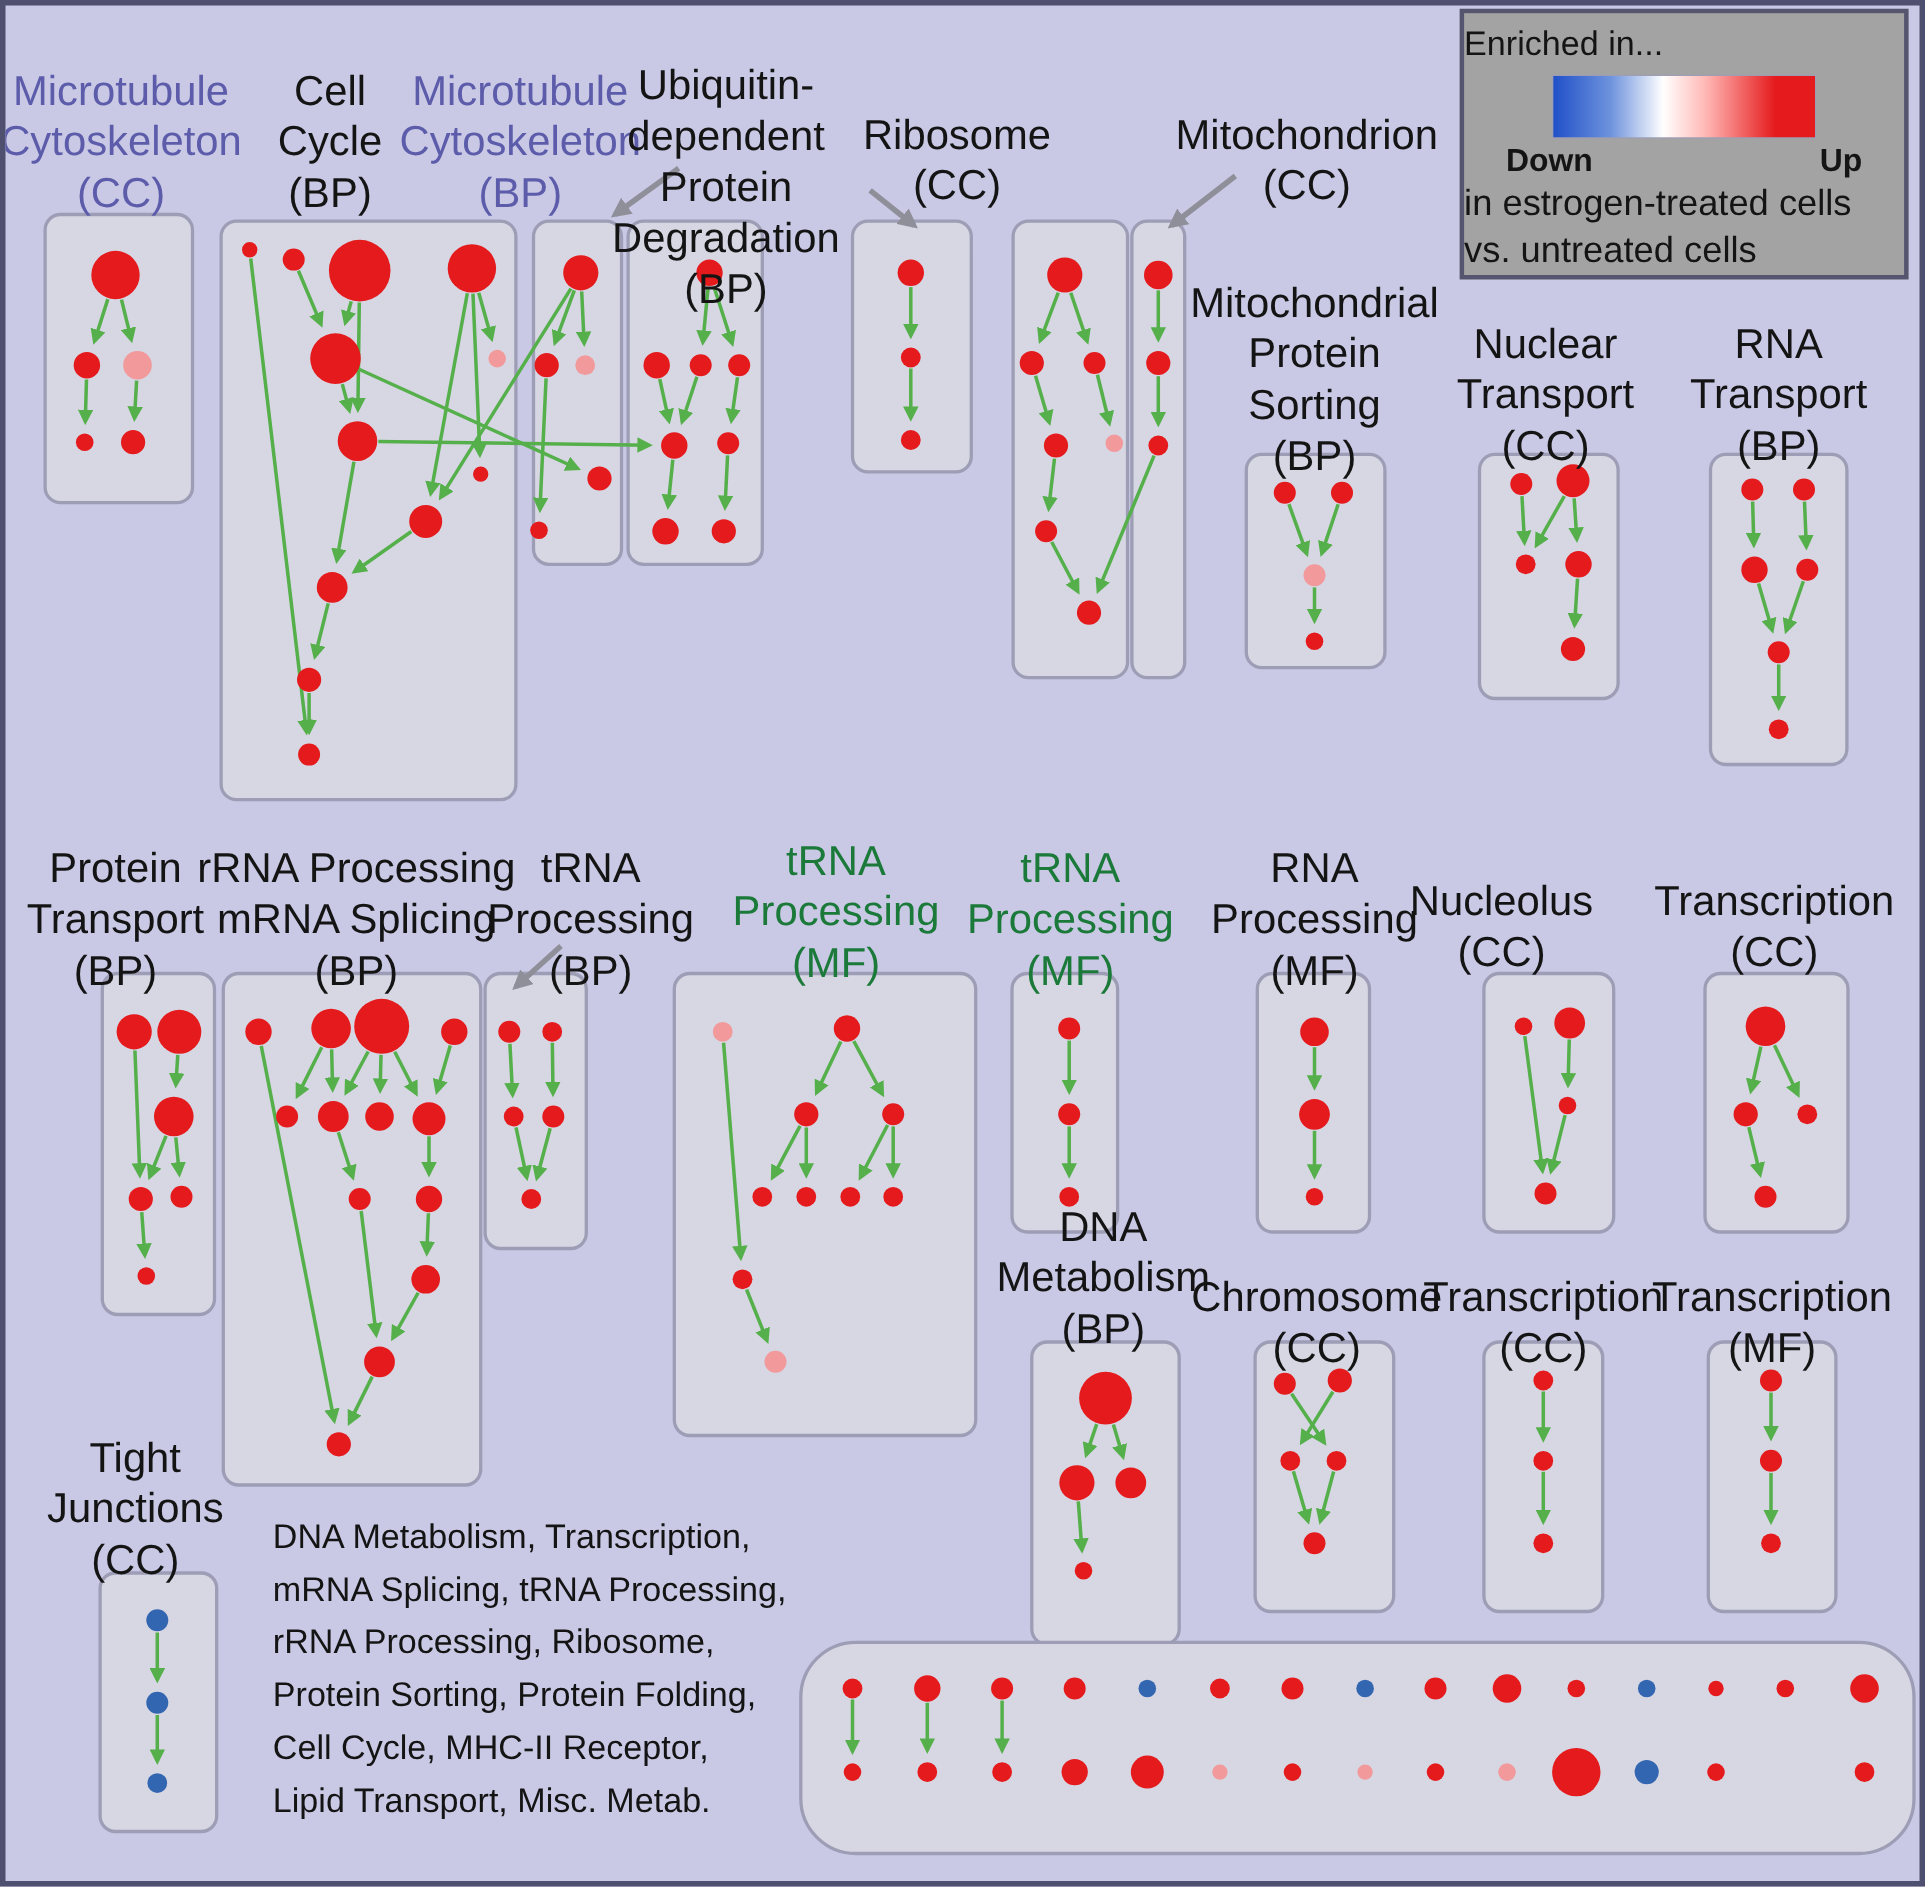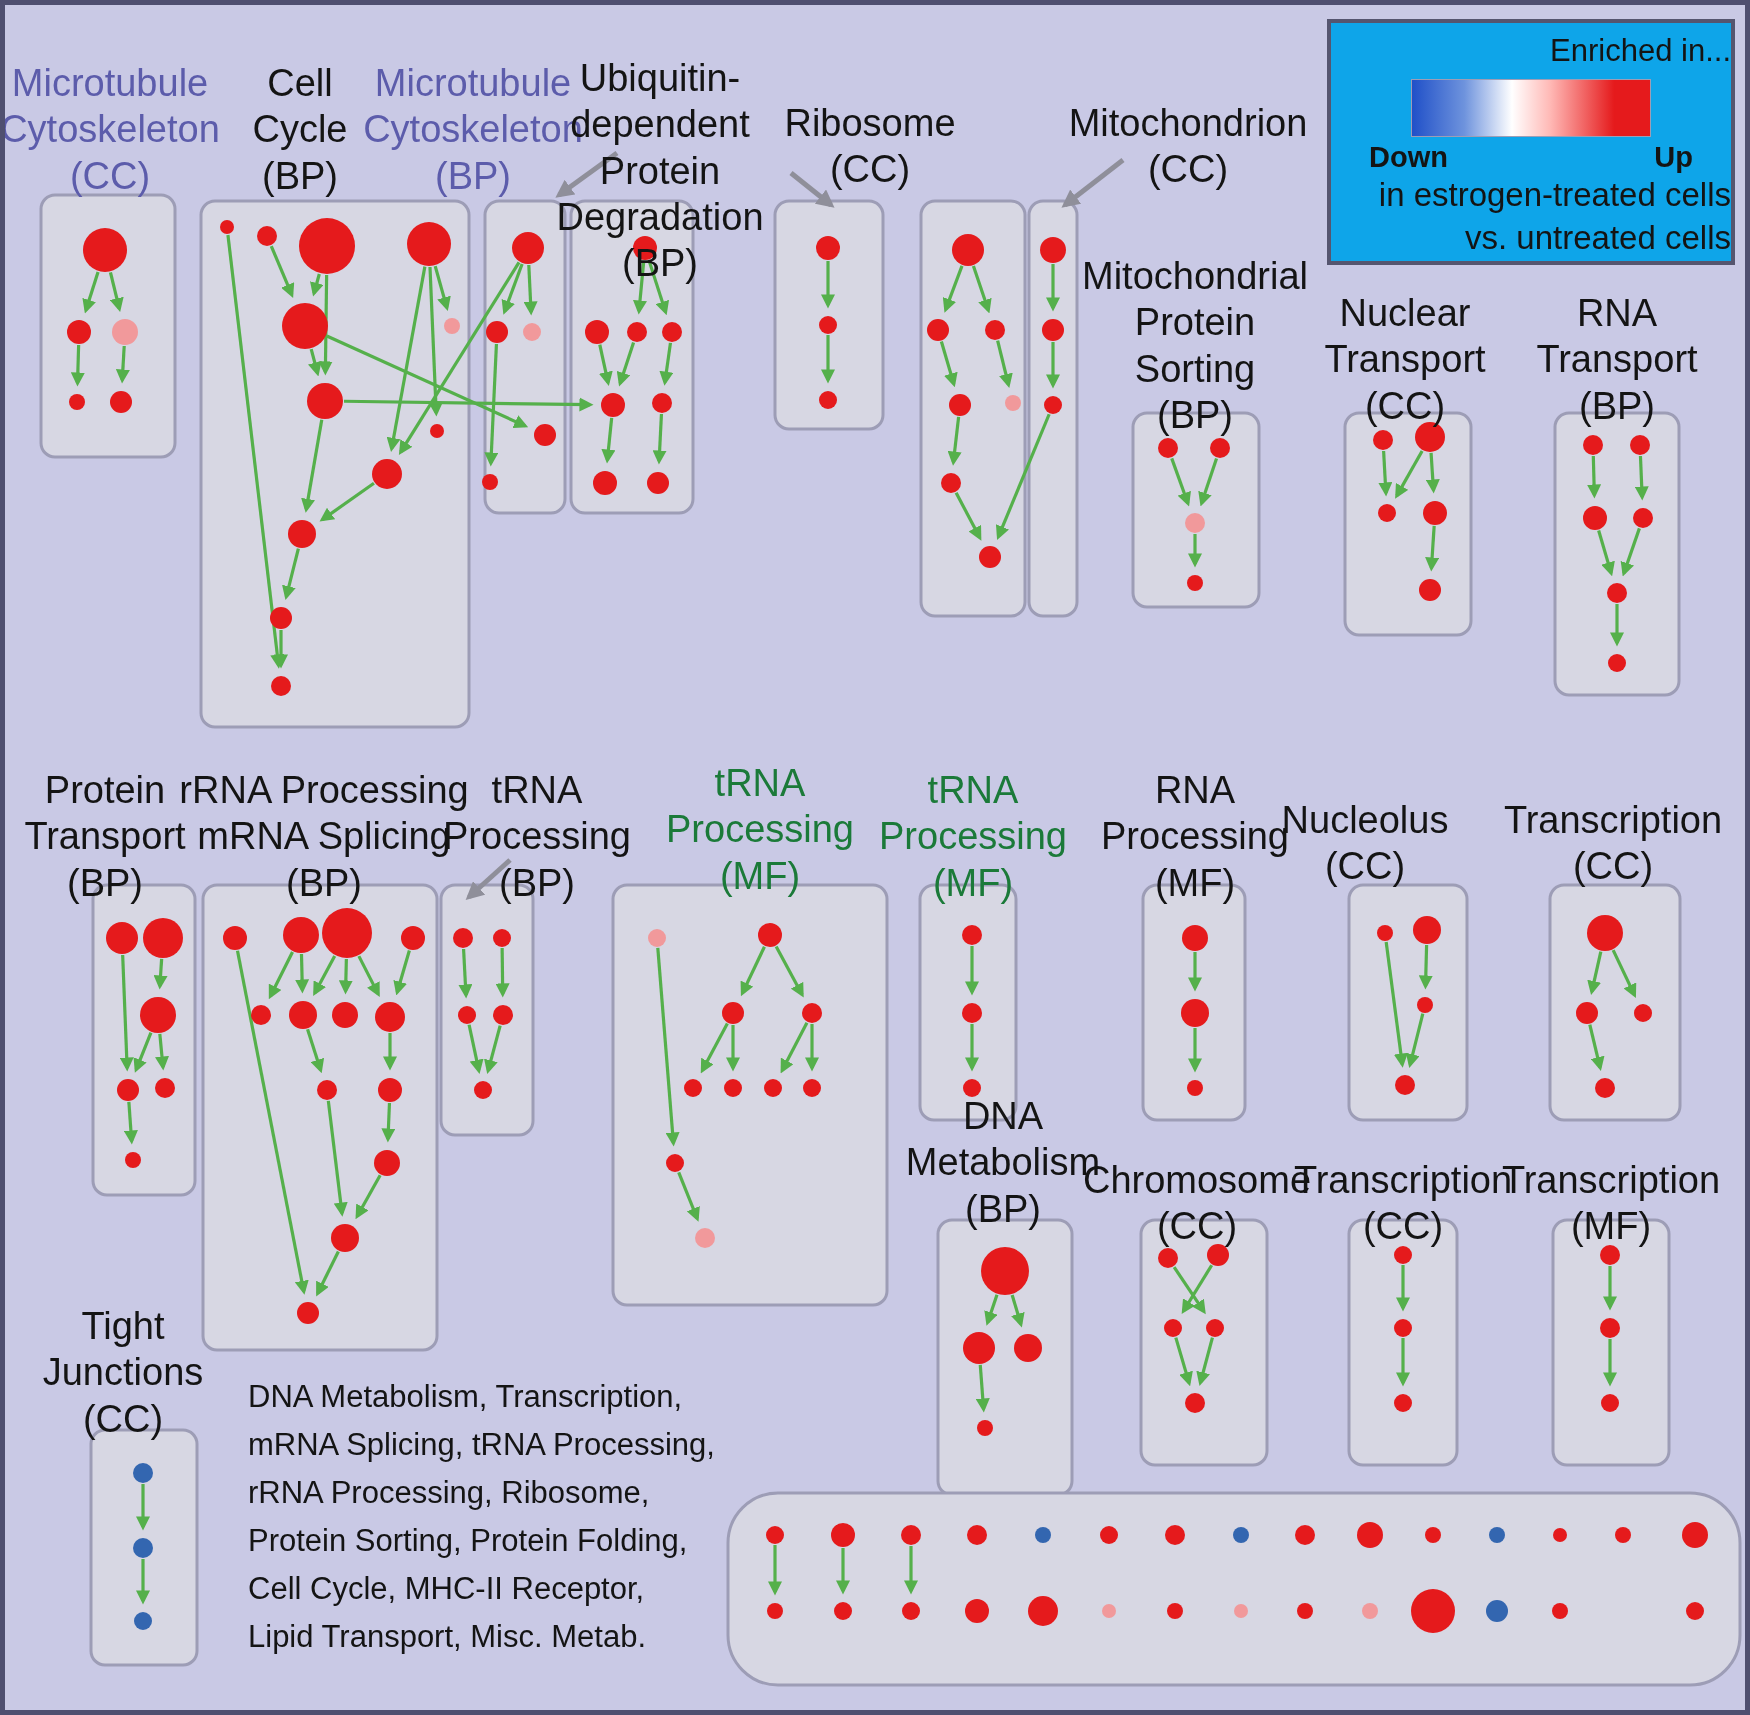--- a/index.html
+++ b/index.html
@@ -2,21 +2,21 @@
 <html><head>
 <meta charset="utf-8">
 <style>
   html,body{margin:0;padding:0;}
   body{font-family:"Liberation Sans","DejaVu Sans",sans-serif;background:#ffffff;}
   #figure{position:relative;width:1750px;height:1715px;background:#c9c9e5;border:5px solid #4f4f70;box-sizing:border-box;overflow:hidden;}
   #net{position:absolute;left:0;top:0;}
   #labels{position:absolute;left:0;top:0;width:100%;height:100%;pointer-events:none;}
   .lbl{position:absolute;transform:translateX(-50%);text-align:center;white-space:pre-line;font-size:38px;line-height:1.22;color:#141414;}
   .lbl.left{transform:none;text-align:left;}
-  .legend{position:absolute;left:1322px;top:14px;width:408px;height:246px;border:4px solid #55556f;background:#0ea5e9;box-sizing:border-box;text-align:right;color:#141414;}
+  .legend{position:absolute;left:1322px;top:3px;width:408px;height:246px;border:4px solid #55556f;background:#a3a3a3;box-sizing:border-box;text-align:left;color:#141414;}
   .legend-title{font-size:31px;margin-top:10px;}
   .legend-bar{width:238px;height:56px;margin:10px auto 4px;border:1px solid #9d9db6;}
   .legend-row{display:flex;justify-content:space-between;padding:0 38px;font-size:29px;font-weight:bold;}
   .legend-sub{font-size:33px;line-height:1.3;}
 </style>
 </head>
 <body>
 
 <div id="figure">
 

